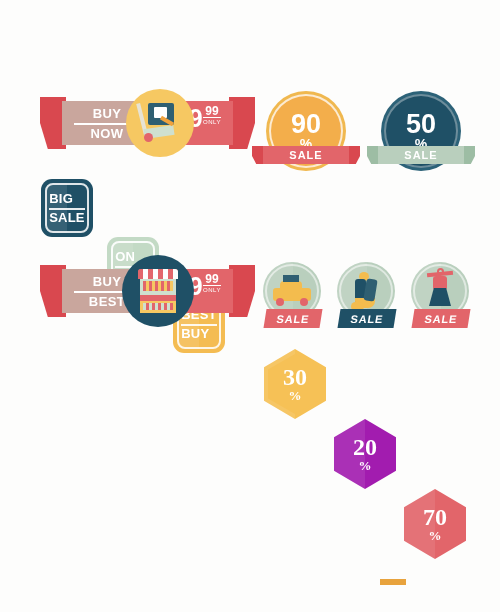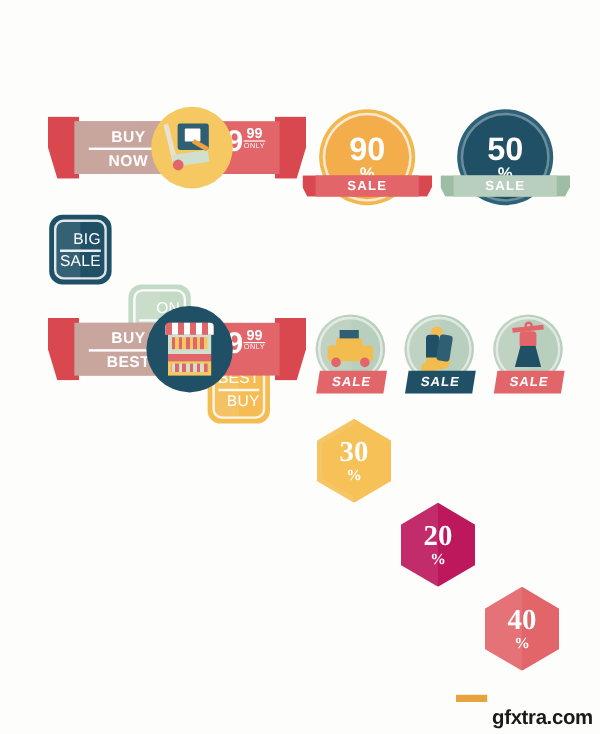--- a/index.html
+++ b/index.html
@@ -54,22 +54,22 @@
     font-weight:700;letter-spacing:1px;}
   .saleband .t{position:absolute;top:0;width:12px;height:18px;}
   .saleband .t.l{left:0;clip-path:polygon(0 0,100% 0,100% 100%,35% 100%,0 55%);}
   .saleband .t.r{right:0;clip-path:polygon(0 0,100% 0,100% 55%,65% 100%,0 100%);}
 
   
   .sqbadge{width:52px;height:58px;border-radius:11px;position:relative;box-sizing:border-box;
     display:flex;flex-direction:column;align-items:center;justify-content:center;}
   .sqbadge .inner{position:absolute;left:4px;top:4px;right:4px;bottom:4px;border-radius:8px;
     border:2px solid rgba(255,255,255,.85);box-sizing:border-box;}
-  .sqbadge .tx{position:relative;color:#fff;font-size:13px;font-weight:400;line-height:16px;
-    text-align:right;letter-spacing:.2px;}
+  .sqbadge .tx{position:relative;color:#fff;font-size:13px;font-weight:700;line-height:16px;
+    text-align:left;letter-spacing:.2px;}
   .sqbadge .tx .u{display:block;border-bottom:2px solid rgba(255,255,255,.9);padding-bottom:1px;}
   .sqbadge .sheen{position:absolute;left:4px;top:4px;width:42%;bottom:4px;border-radius:8px 0 0 8px;
     background:rgba(255,255,255,.10);}
 
   
   .hex{width:62px;height:70px;position:relative;
     clip-path:polygon(50% 0,100% 26%,100% 74%,50% 100%,0 74%,0 26%);
     display:flex;flex-direction:column;align-items:center;justify-content:center;font-family:Liberation Serif, serif;}
   .hex .hin{position:absolute;left:4px;top:5px;right:4px;bottom:5px;
     clip-path:polygon(50% 0,100% 26%,100% 74%,50% 100%,0 74%,0 26%);}
@@ -177,28 +177,28 @@
       <span>BUY</span>
     </div>
   </div>
 
   <div class="abs hex" style="left:264px;top:175px;background:#f6c156;">
     <div class="sheen"></div>
     <div class="hin" style="background:#f6c156;box-shadow:inset 0 0 0 2px rgba(255,255,255,.0);"></div>
     <span class="n">30</span>
     <span class="p">%</span>
   </div>
-  <div class="abs hex" style="left:334px;top:175px;background:#be185d;">
+  <div class="abs hex" style="left:334px;top:175px;background:#a21caf;">
     <div class="sheen"></div>
     <span class="n">20</span>
     <span class="p">%</span>
   </div>
   <div class="abs hex" style="left:404px;top:175px;background:#e2656a;">
     <div class="sheen"></div>
-    <span class="n">40</span>
+    <span class="n">70</span>
     <span class="p">%</span>
   </div>
 
   <div class="abs buyrib" style="left:40px;top:265px;width:215px;">
     <div class="tip l"></div>
     <div class="tip r"></div>
     <div class="core"></div>
     <div class="mint"></div>
     <div class="txt">
       <span class="u">BUY</span>
@@ -267,15 +267,14 @@
       <div class="abs" style="left:18px;top:26px;width:22px;height:18px;background:#1f5066;
         clip-path:polygon(22% 0,78% 0,100% 100%,0 100%);"></div>
     </div>
     <div class="abs slanted" style="left:2px;top:47px;width:56px;height:19px;background:#e2656a;
       display:flex;align-items:center;justify-content:center;color:#fff;font-size:11px;font-weight:700;letter-spacing:.8px;">
       <span>SALE</span>
     </div>
   </div>
 
   <div class="wmbar"></div>
-  <div class="wm">gfxtra.com</div>
 
 </div>
 
 </body></html>

